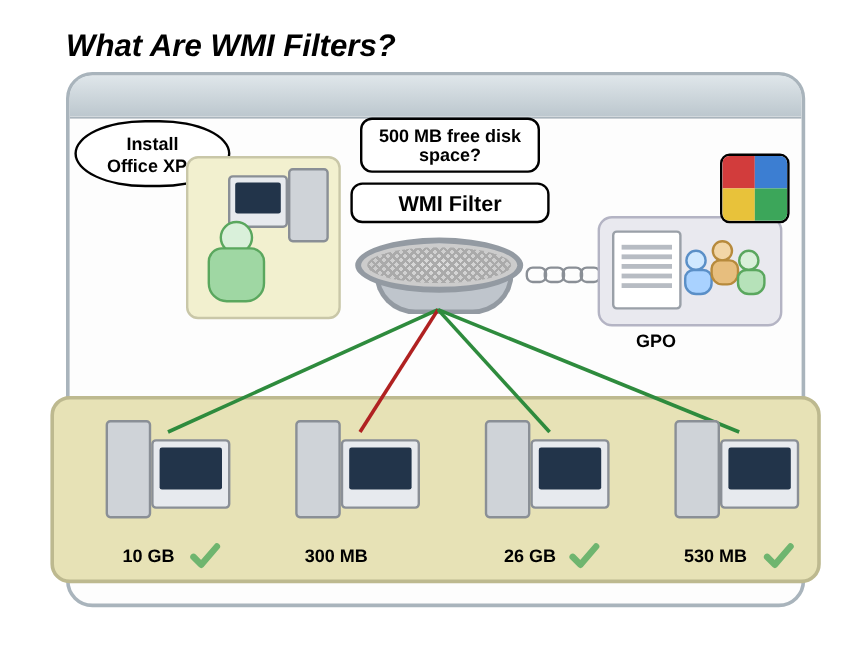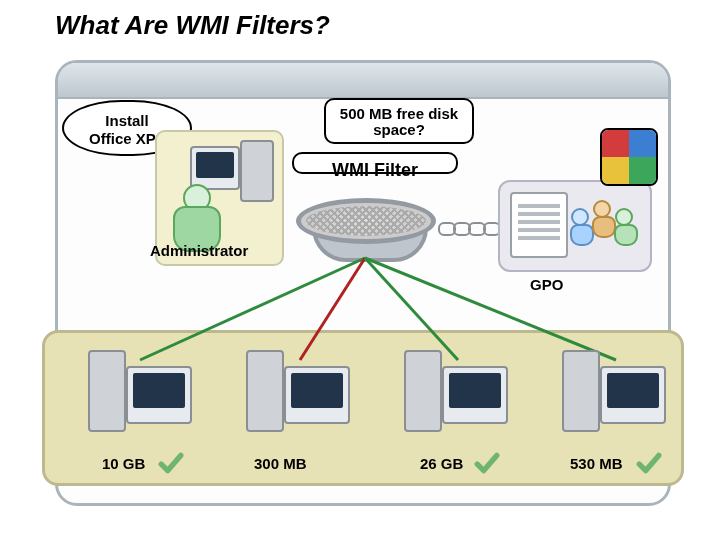--- a/index.html
+++ b/index.html
@@ -1,17 +1,17 @@
 <!DOCTYPE html>
 <html><head>
 <meta charset="utf-8">
 <style>
   html,body{margin:0;padding:0;width:720px;height:540px;font-family:Arial,Helvetica,sans-serif;background:#fff;color:#000;}
   .stage{position:relative;width:720px;height:540px;}
-  .title{position:absolute;left:55px;top:10px;font-size:26px;font-weight:bold;font-style:italic;text-align:right;}
+  .title{position:absolute;left:55px;top:23px;font-size:26px;font-weight:bold;font-style:italic;text-align:right;}
   
   .panel{position:absolute;left:55px;top:60px;width:610px;height:440px;
     border:3px solid #a9b4bc;border-radius:22px;background:#fdfdfd;}
   .panel-top{position:absolute;left:0;top:0;width:100%;height:34px;
     background:linear-gradient(#dfe6ea,#bcc7ce);border-bottom:2px solid #a9b4bc;
     border-top-left-radius:18px;border-top-right-radius:18px;}
   
   .bubble{position:absolute;left:62px;top:100px;width:130px;height:56px;
     border:2px solid #000;border-radius:50%/55%;background:#fff;text-align:center;
     font-size:15px;font-weight:bold;line-height:18px;padding-top:10px;box-sizing:border-box;}
@@ -22,22 +22,22 @@
   .admin-icon{position:relative;width:100%;height:100%;}
   .pc-tower{position:absolute;right:8px;top:8px;width:30px;height:58px;background:#cfd3d8;border:2px solid #8a8f96;border-radius:4px;}
   .pc-mon{position:absolute;right:42px;top:14px;width:46px;height:40px;background:#e7eaee;border:2px solid #8a8f96;border-radius:4px;}
   .pc-mon:after{content:"";position:absolute;left:4px;top:4px;right:4px;bottom:10px;background:#22344a;border-radius:2px;}
   .person{position:absolute;left:14px;bottom:10px;width:48px;height:70px;}
   .person .head{position:absolute;left:12px;top:0;width:24px;height:24px;border-radius:50%;background:#d9f0da;border:2px solid #5aa75e;}
   .person .body{position:absolute;left:2px;top:22px;width:44px;height:42px;background:#9fd7a3;border:2px solid #5aa75e;border-radius:12px 12px 16px 16px;}
   
   .callout{position:absolute;background:#fff;border:2px solid #000;border-radius:10px;
     font-size:15px;font-weight:bold;text-align:center;box-sizing:border-box;padding:6px 8px;}
-  .callout.q{left:300px;top:98px;width:150px;height:46px;line-height:16px;margin-left:24px;}
-  .callout.f{left:292px;top:152px;width:166px;height:22px;font-size:18px;line-height:20px;}
+  .callout.q{left:300px;top:98px;width:150px;height:46px;line-height:16px;}
+  .callout.f{left:292px;top:152px;width:166px;height:34px;font-size:18px;line-height:20px;}
   
   .sieve{position:absolute;left:296px;top:198px;width:140px;height:66px;}
   .sieve .rim{position:absolute;left:0;top:0;width:140px;height:46px;border:5px solid #939aa2;border-radius:50%;background:radial-gradient(ellipse at center,#ddd 0,#ccc 60%);box-sizing:border-box;}
   .sieve .mesh{position:absolute;left:10px;top:8px;width:120px;height:30px;border-radius:50%;
     background:repeating-linear-gradient(45deg,#aaa 0 2px,transparent 2px 5px),repeating-linear-gradient(-45deg,#aaa 0 2px,transparent 2px 5px);}
   .sieve .base{position:absolute;left:16px;top:30px;width:108px;height:30px;border:4px solid #939aa2;border-top:none;border-radius:0 0 55px 55px;background:#bfc5cc;}
   
   .chain{position:absolute;left:438px;top:222px;width:60px;height:18px;}
   .chain span{display:inline-block;width:14px;height:10px;border:2px solid #8a8f96;border-radius:6px;margin-right:-3px;}
   
@@ -92,21 +92,20 @@
   <div class="admin-card">
     <div class="admin-icon">
       <div class="pc-tower"></div>
       <div class="pc-mon"></div>
       <div class="person">
         <div class="head"></div>
           <div class="body"></div>
       </div>
     </div>
   </div>
-  <div class="admin-label">Administrator</div>
 
   <div class="callout q">
     <span>500 MB free disk space?</span>
   </div>
   <div class="callout f">
     <span>WMI Filter</span>
   </div>
 
   <div class="sieve">
     <div class="base"></div>

